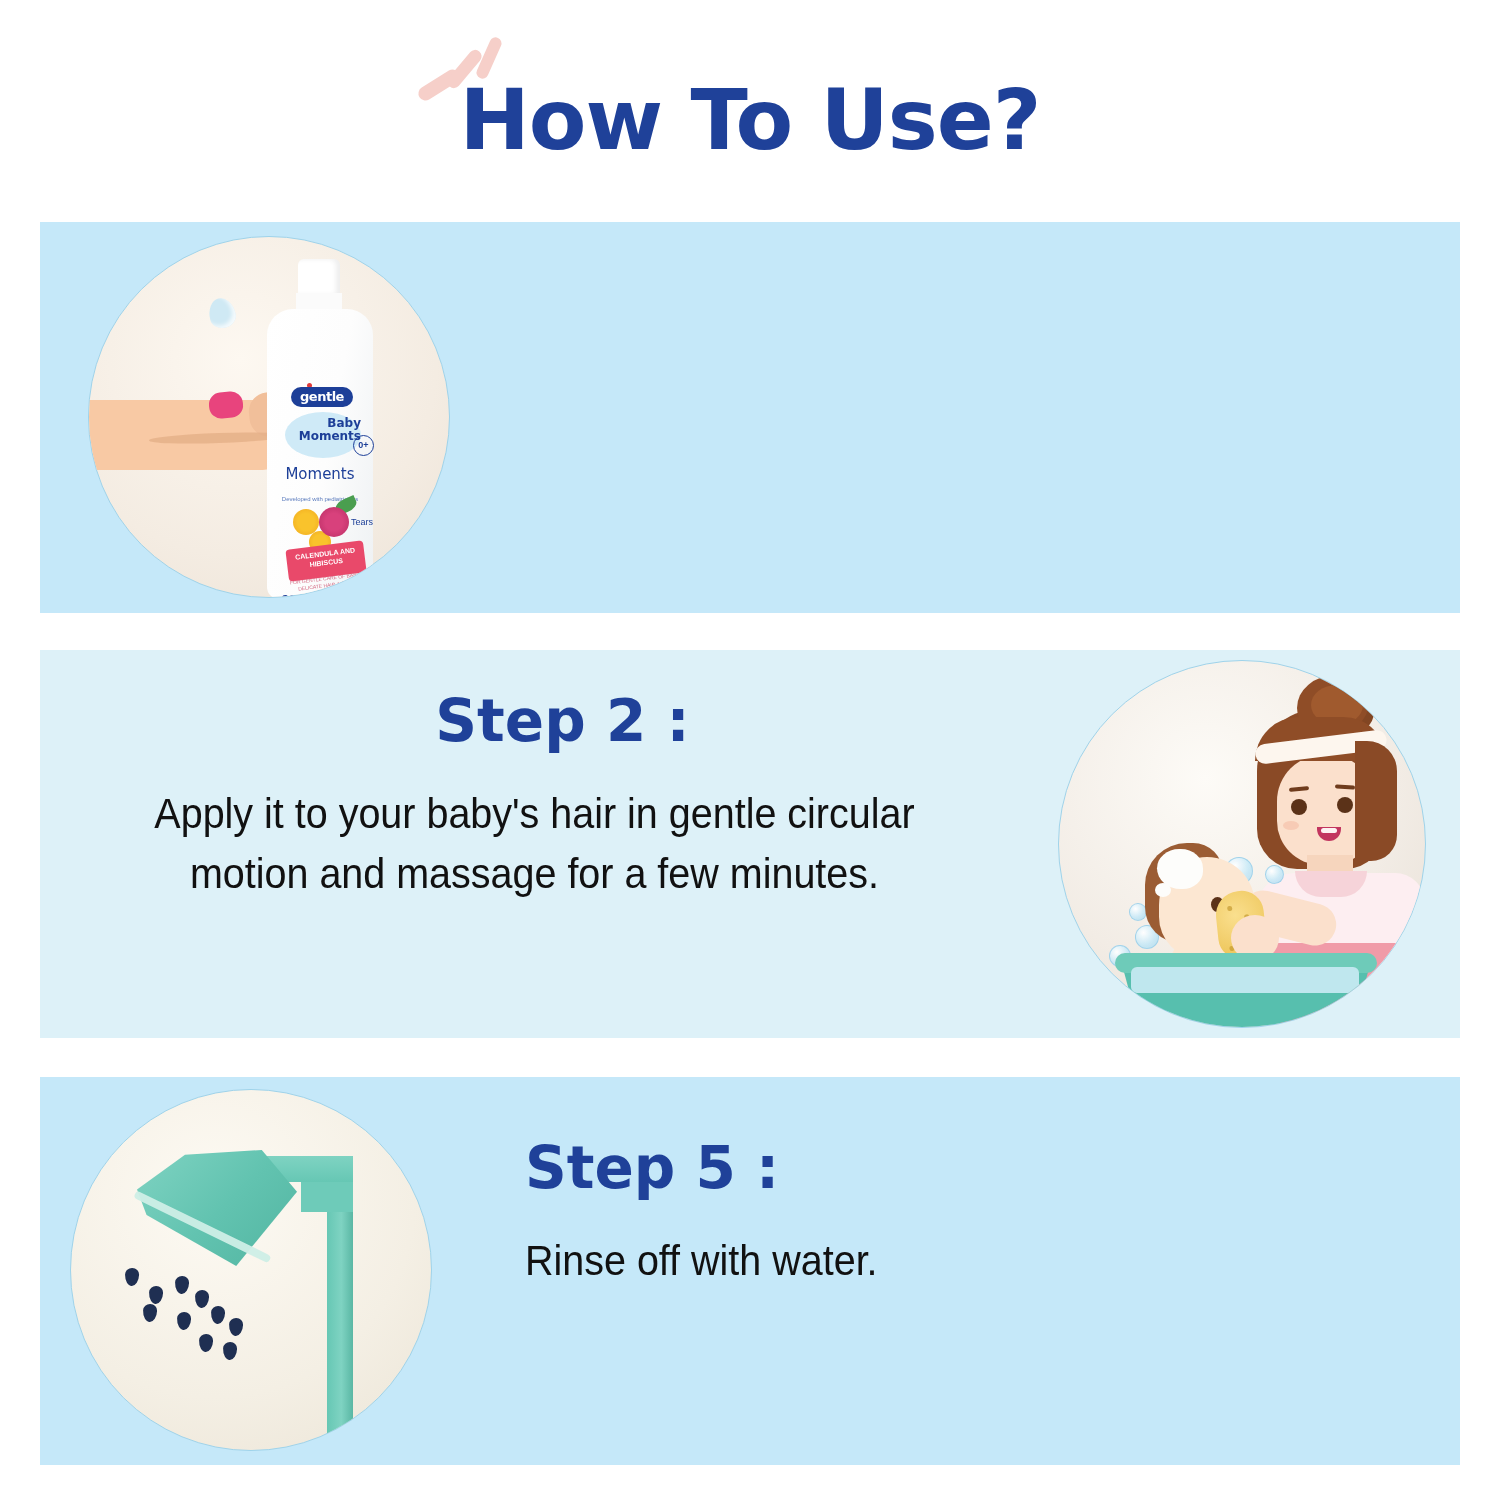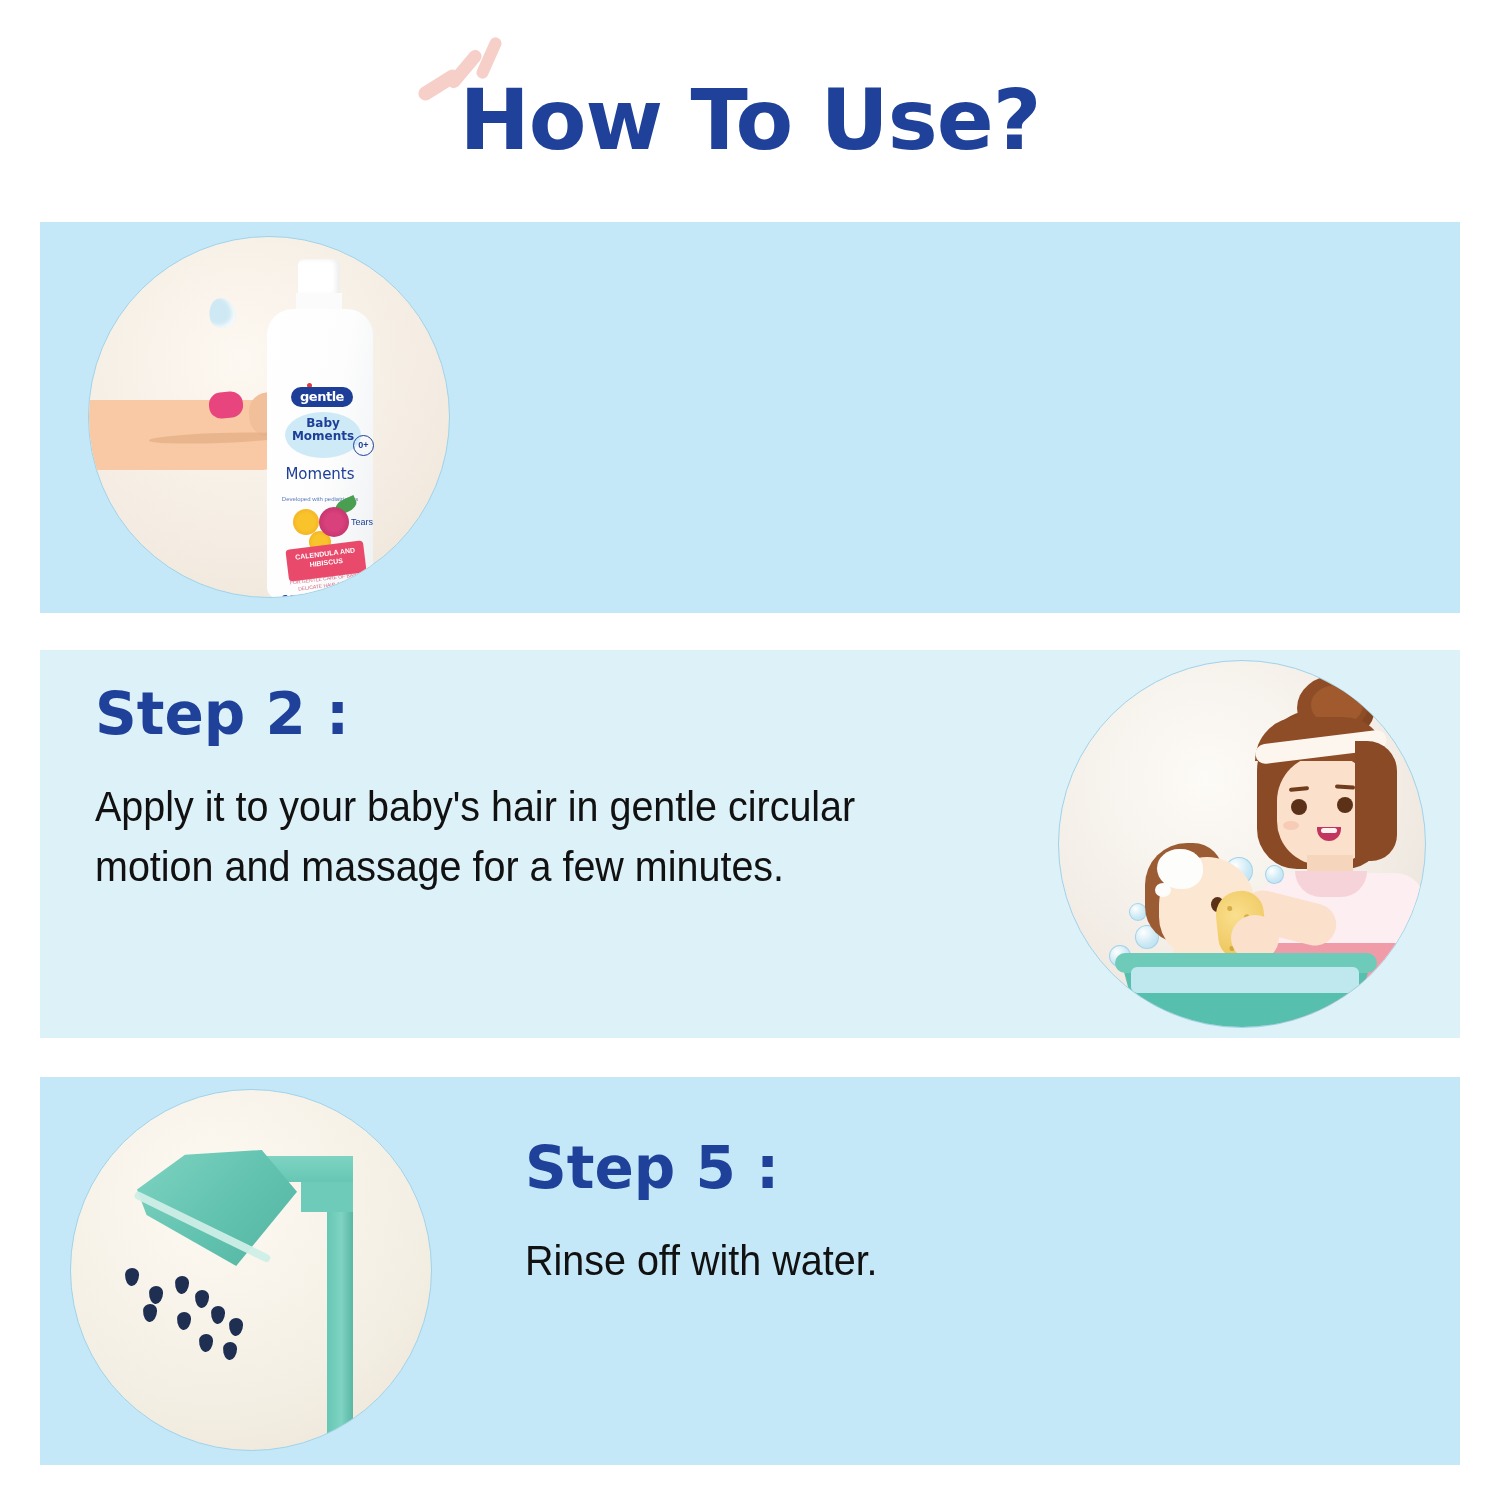--- a/index.html
+++ b/index.html
@@ -55,21 +55,21 @@
     font-size:42px;
     line-height:1.42;
     color:#111111;
     margin:0;
     font-stretch:condensed;
     transform:scaleX(0.94);
     transform-origin:left top;
   }
   .text-col{position:absolute;}
   #text-1{left:455px;top:58px;width:910px;}
-  #text-2{left:55px;top:35px;width:935px;}
+  #text-2{left:55px;top:42px;width:935px;text-align:center;}
   #text-3{left:485px;top:62px;width:880px;}
 
   
   .circle{
     position:absolute;
     border-radius:50%;
     overflow:hidden;
     border:1px solid #9fd3ea;
     box-sizing:border-box;
   }
@@ -131,21 +131,21 @@
     color:#fff;font-size:13px;font-weight:bold;line-height:20px;text-align:center;
     font-family:"DejaVu Sans", sans-serif;letter-spacing:-0.5px;
   }
   .chicco-dot{position:absolute;left:40px;top:74px;width:5px;height:5px;background:#e03a3a;border-radius:50%;}
   .moments-blob{
     position:absolute;left:18px;top:103px;width:76px;height:46px;
     background:#cfeaf7;border-radius:50%;
   }
   .moments-txt{
     position:absolute;left:18px;top:108px;width:76px;
-    font-size:12px;line-height:13px;text-align:center;color:#1d3f98;
+    font-size:12px;line-height:13px;text-align:right;color:#1d3f98;
     font-weight:bold;font-family:"DejaVu Sans", sans-serif;
   }
   .age-badge{
     position:absolute;left:86px;top:126px;width:19px;height:19px;
     border:1px solid #1d3f98;border-radius:50%;
     font-size:9px;color:#1d3f98;text-align:center;line-height:19px;font-weight:bold;
   }
   .sh-name{position:absolute;left:0;top:156px;width:106px;text-align:center;
            font-size:15px;color:#1d3f98;font-family:"DejaVu Sans", sans-serif;}
   .sh-sub{position:absolute;left:0;top:175px;width:106px;text-align:right;

